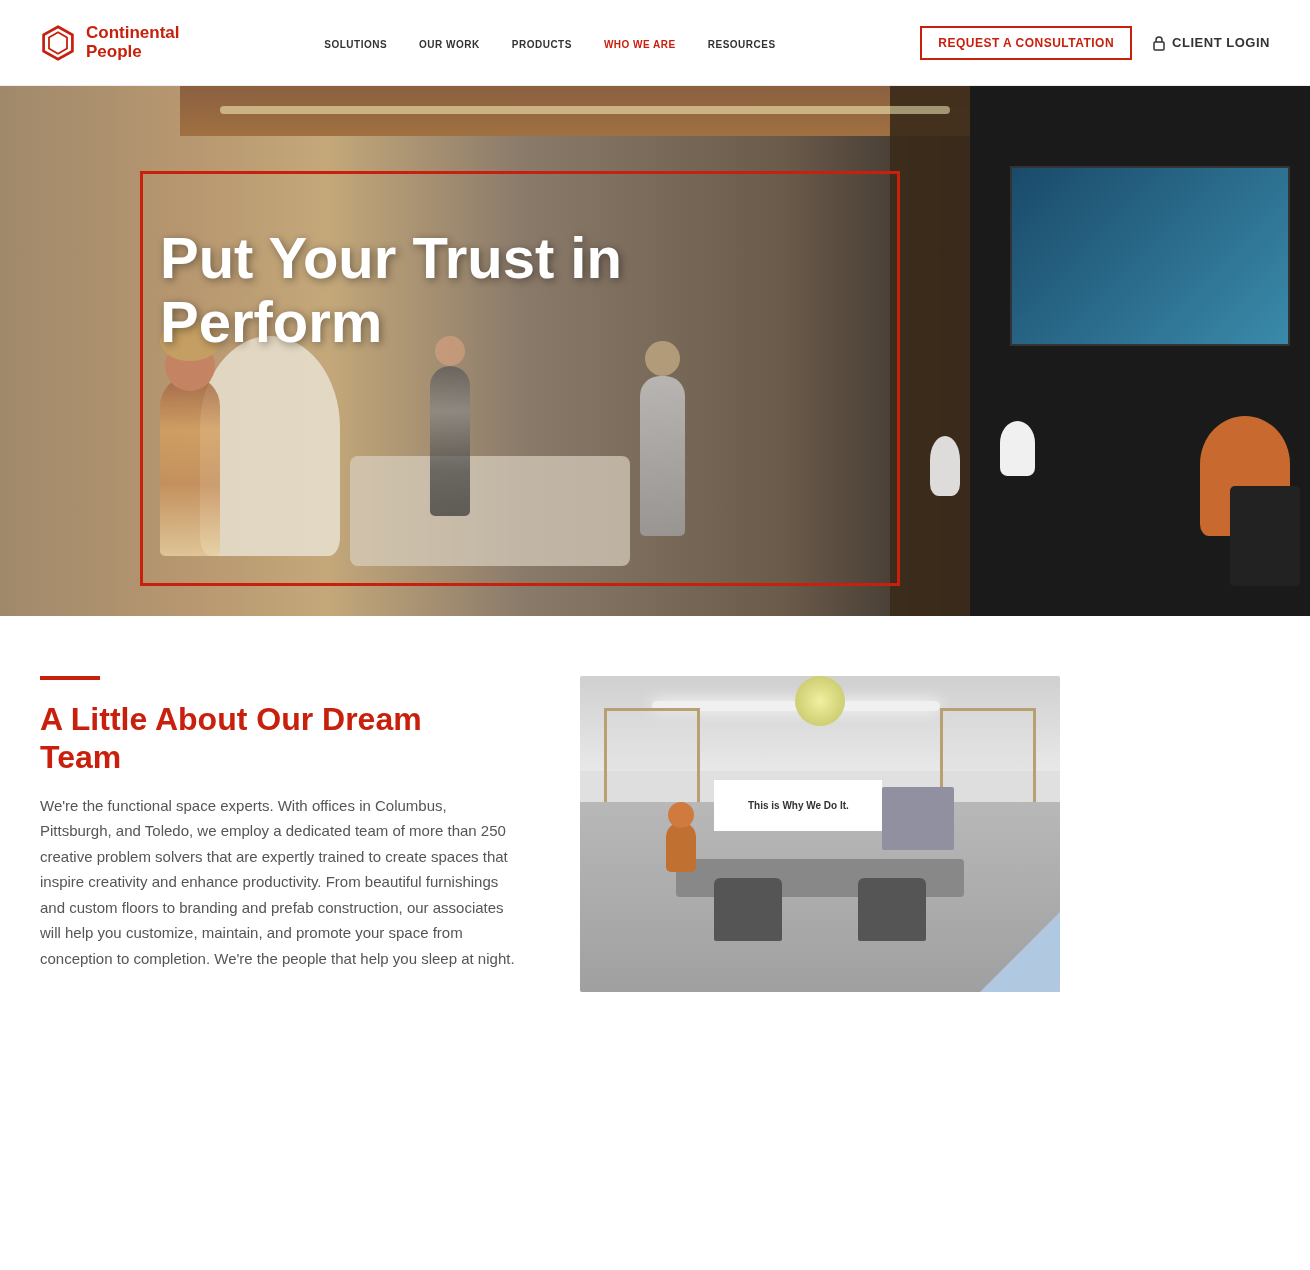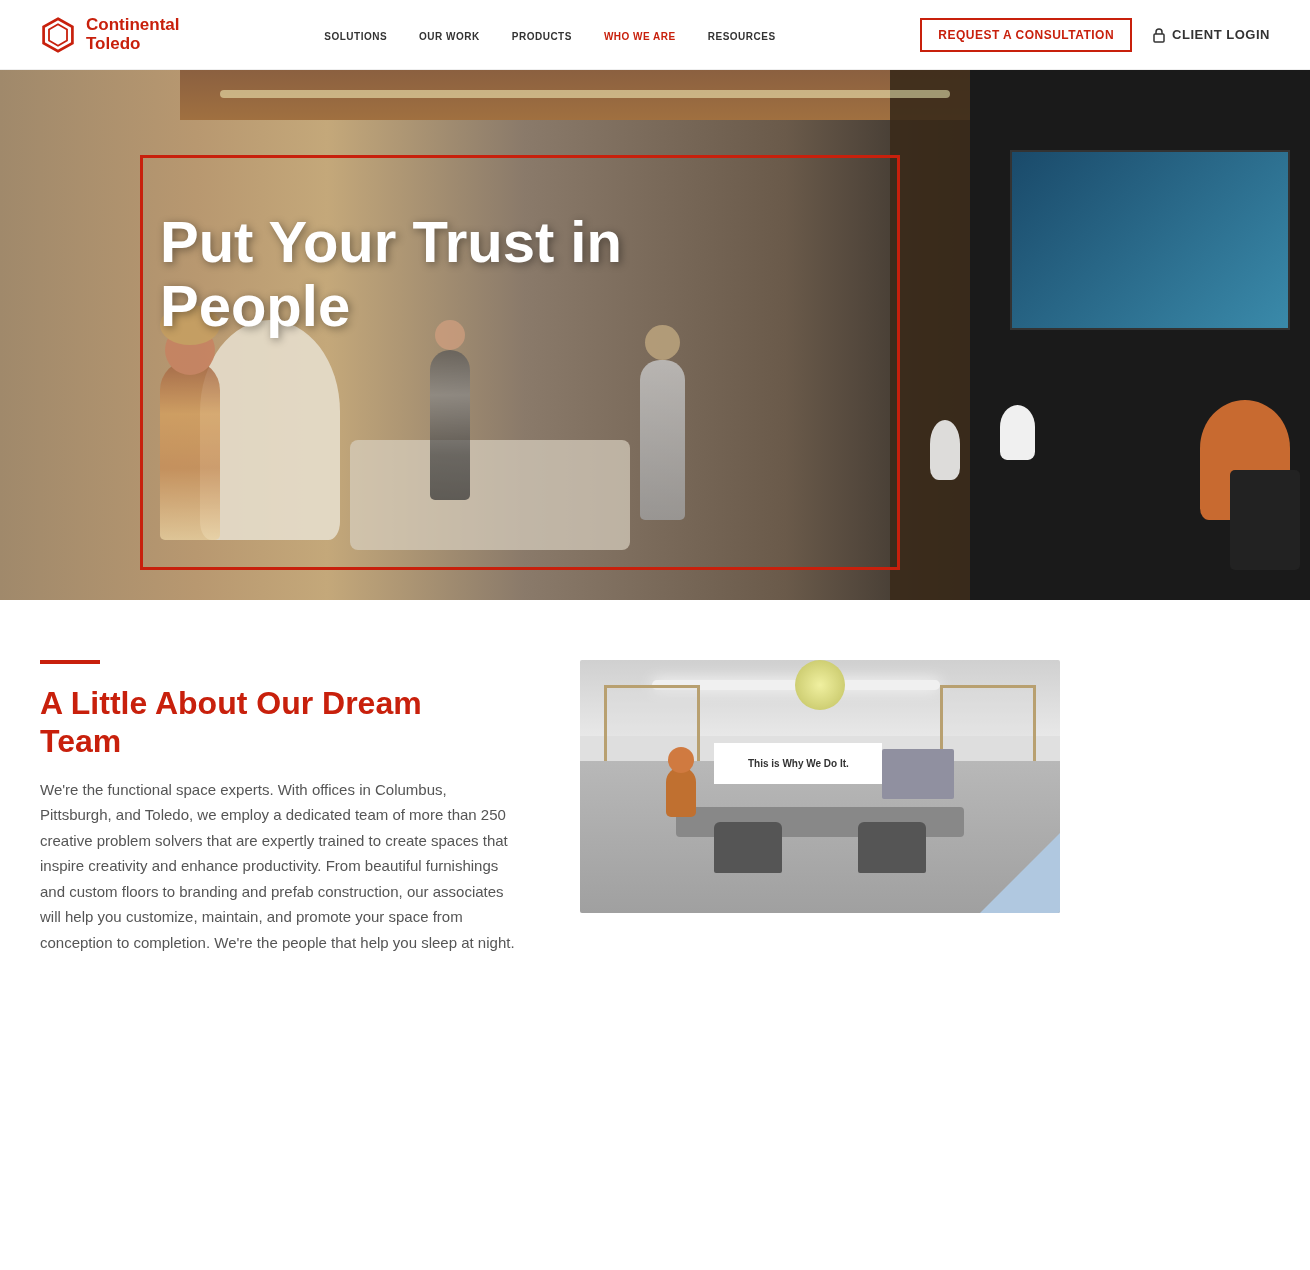--- a/index.html
+++ b/index.html
@@ -6,21 +6,21 @@
     body { font-family: Arial, sans-serif; background: #fff; width: 1310px; }
 
     
     nav {
       display: flex;
       align-items: center;
       justify-content: space-between;
       padding: 12px 40px;
       background: #fff;
       border-bottom: 1px solid #eee;
-      height: 70px;
+      height: 86px;
       gap: 40px;
     }
     .nav-logo {
       display: flex;
       align-items: center;
       gap: 10px;
     }
     .nav-links {
       display: flex;
       align-items: center;
@@ -255,21 +255,21 @@
     }
     .content-right {
       flex: 1;
       max-width: 480px;
       display: flex;
       align-items: flex-start;
     }
     
     .office-img-sim {
       width: 100%;
-      height: 253px;
+      height: 316px;
       background: #f0f0f0;
       position: relative;
       overflow: hidden;
       border-radius: 2px;
     }
     
     .office-floor {
       position: absolute;
       bottom: 0;
       left: 0;
@@ -401,21 +401,21 @@
 <body>
 
 <nav>
   <div class="nav-logo">
     <svg class="hex-logo" viewBox="0 0 40 40" xmlns="http://www.w3.org/2000/svg">
       <polygon points="20,2 36,11 36,29 20,38 4,29 4,11" fill="none" stroke="#c8200c" stroke-width="3"></polygon>
       <polygon points="20,8 30,14 30,26 20,32 10,26 10,14" fill="none" stroke="#c8200c" stroke-width="2"></polygon>
     </svg>
     <div>
       <div style="font-size:17px;font-weight:700;color:#c8200c;line-height:1.1;">Continental</div>
-      <div style="font-size:17px;font-weight:700;color:#c8200c;line-height:1.1;">Toledo</div>
+      <div style="font-size:17px;font-weight:700;color:#c8200c;line-height:1.1;">People</div>
     </div>
   </div>
 
   <ul class="nav-links">
     <li><a href="#">SOLUTIONS</a></li>
     <li><a href="#">OUR WORK</a></li>
     <li><a href="#">PRODUCTS</a></li>
     <li><a href="#" class="active">WHO WE ARE</a></li>
     <li><a href="#">RESOURCES</a></li>
   </ul>
@@ -473,21 +473,21 @@
     </div>
 
     <div class="vase-shape"></div>
 
     <div style="position:absolute;top:20px;left:220px;right:360px;height:8px;background:rgba(255,255,200,0.5);border-radius:4px;"></div>
   </div>
 
   <div class="hero-red-border"></div>
 
   <div class="hero-text">
-    <div>Put Your Trust in People</div>
+    <div>Put Your Trust in Perform</div>
   </div>
 </section>
 
 <section class="content-section">
   <div class="content-left">
     <div class="red-divider"></div>
     <h2 class="section-title">
       <span>A Little About Our Dream</span><br>
       <span>Team</span>
     </h2>

